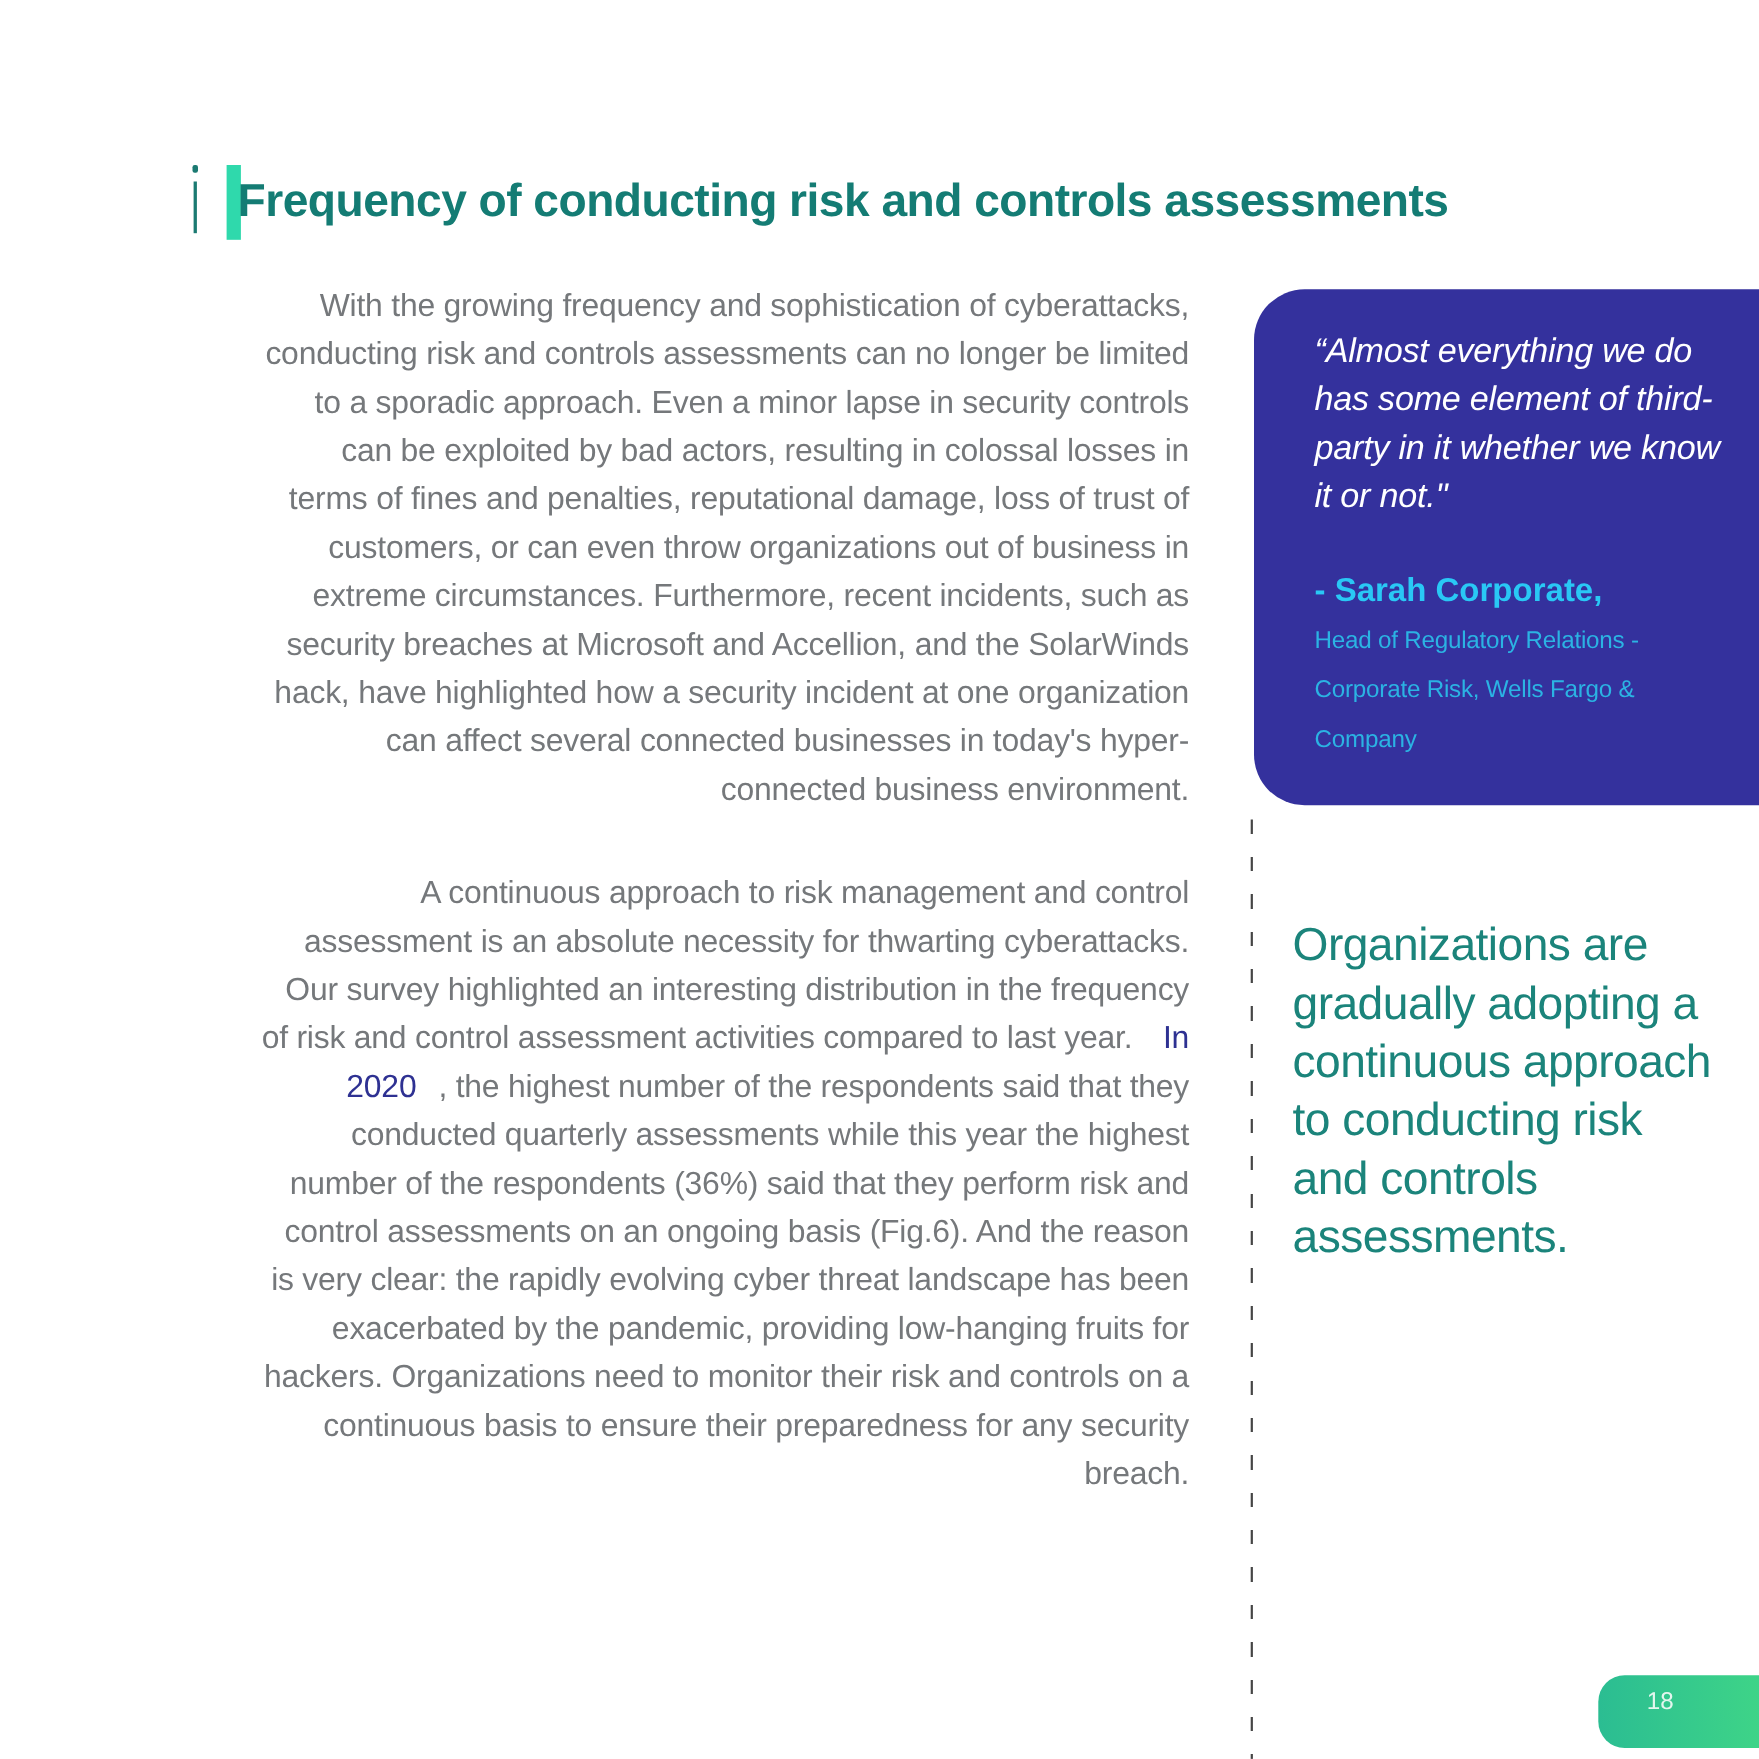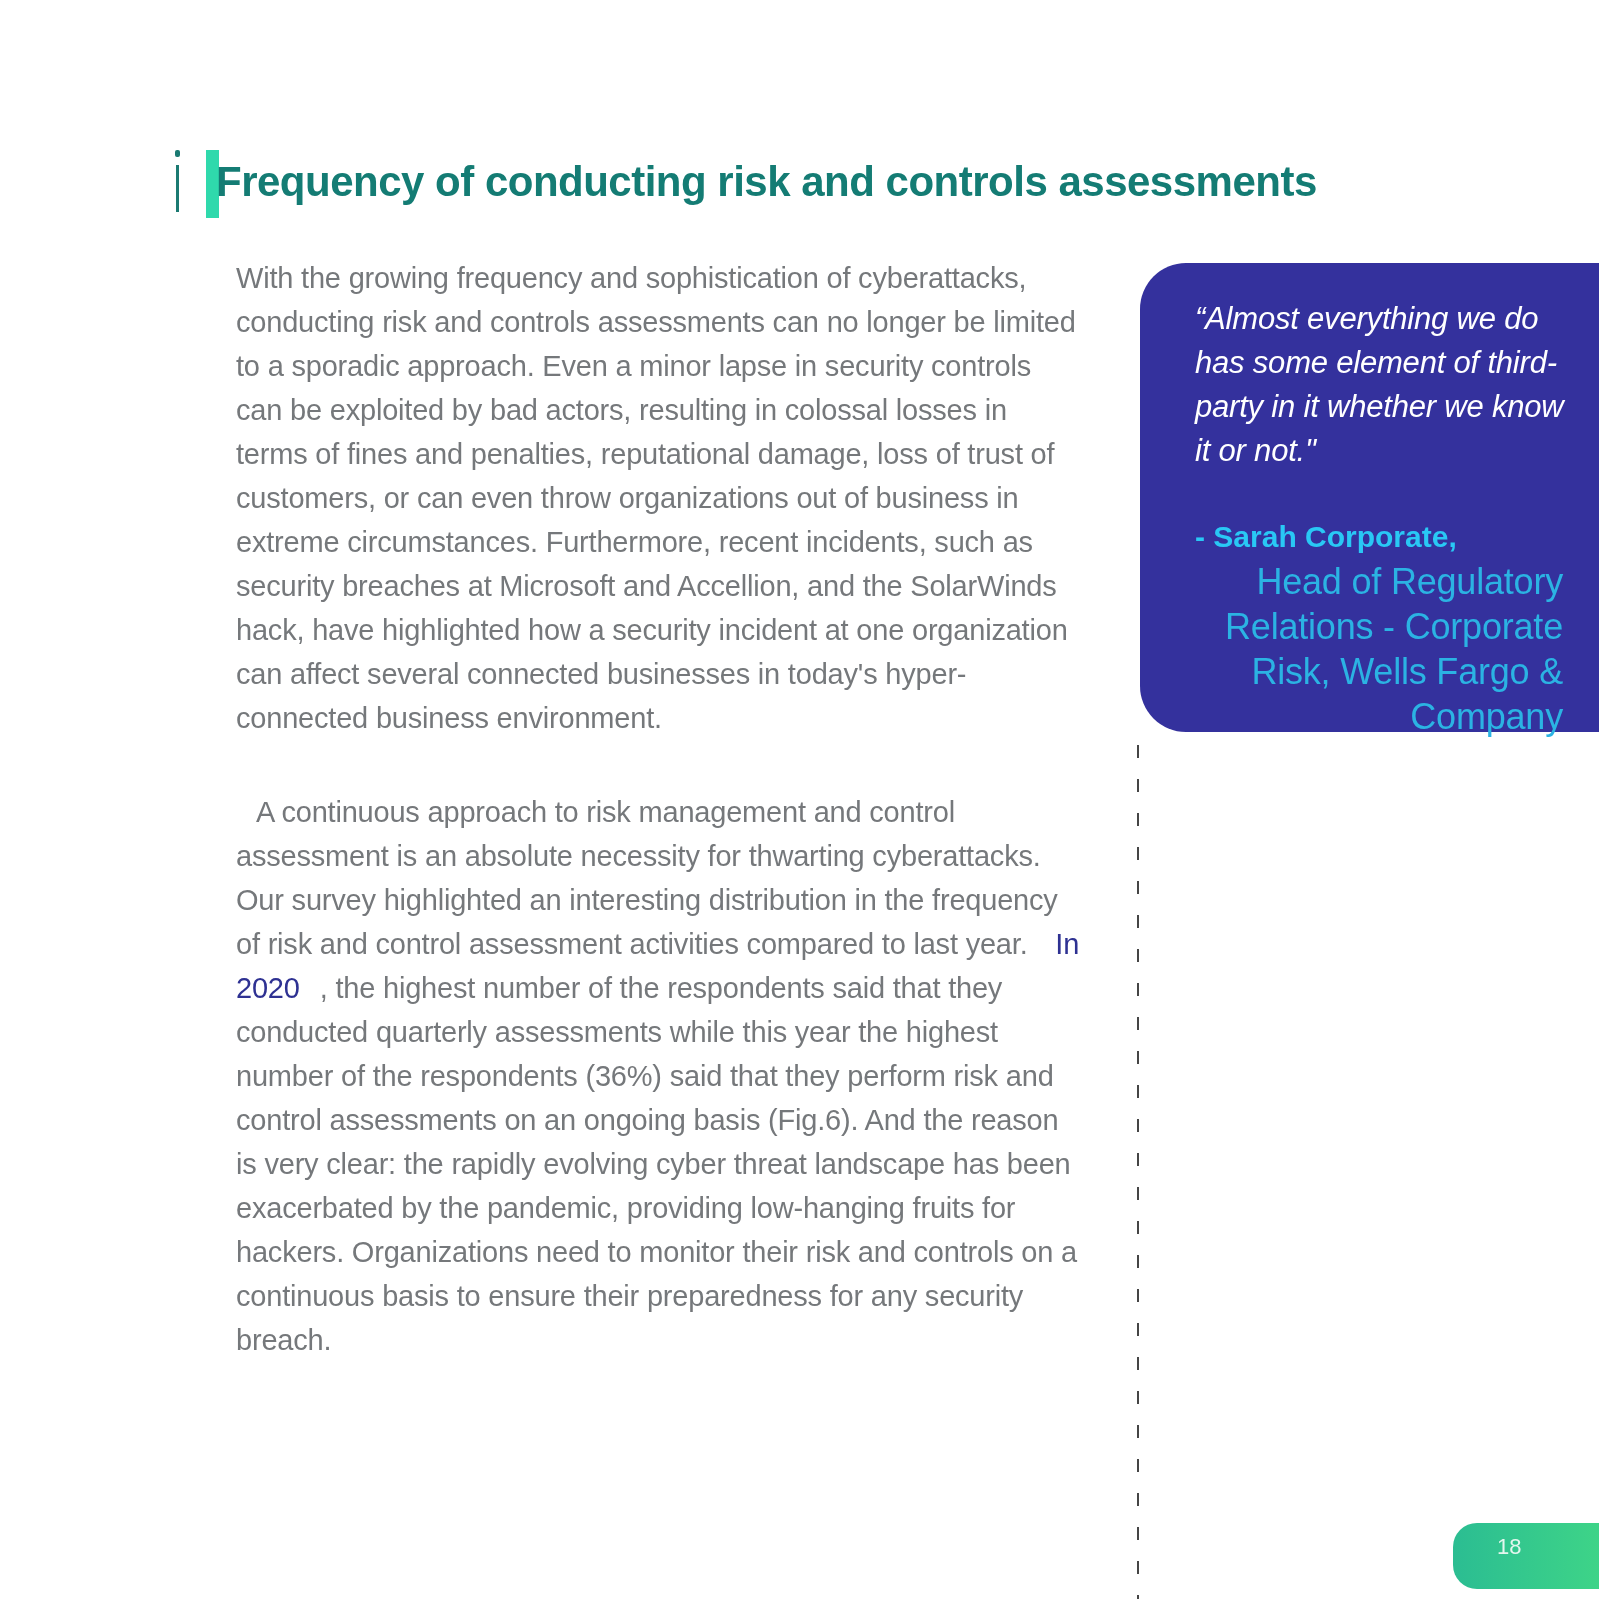--- a/index.html
+++ b/index.html
@@ -54,20 +54,21 @@
     color: var(--title_teal);
     white-space: nowrap;
   }
   .article {
     position: absolute; left: 196px; top: 256px;
     width: 845px;
     color: var(--body_gray);
     font-size: 29px; line-height: 44px;
     letter-spacing: -0.2px;
     font-weight: 400;
+    text-align: right;
   }
   .article p { margin: 0; }
   .article .para2 { margin-top: 50px; }
   .year-link {
     color: var(--link_blue);
     text-decoration: none;
     cursor: pointer;
   }
   .quote-box {
     position: absolute; left: 1100px; top: 263px;
@@ -87,23 +88,22 @@
   .attr-name {
     margin: 42px 0 0 0;
     color: var(--attribution_name);
     font-weight: 700;
     font-size: 30px; line-height: 44px;
   }
   .attr-role {
     margin: 0;
     max-width: 368px;
     color: var(--attribution_role);
-    font-size: 36px; line-height: 45px;
+    font-size: 22px; line-height: 45px;
     letter-spacing: -0.2px;
-    text-align: right;
   }
   .dashed-divider {
     position: absolute; left: 1097px; top: 745px;
     width: 2px; height: 854px;
     background: repeating-linear-gradient(
       to bottom,
       var(--dash_gray) 0px, var(--dash_gray) 13px,
       transparent 13px, transparent 34px
     );
   }
@@ -147,18 +147,19 @@
   </main>
 
   <aside class="quote-box">
     <p class="quote-text">“Almost everything we do has some element of third-party in it whether we know it or not."</p>
     <p class="attr-name">- Sarah Corporate,</p>
     <p class="attr-role">Head of Regulatory Relations - Corporate Risk, Wells Fargo &amp; Company</p>
   </aside>
 
   <div class="dashed-divider"></div>
 
+  <p class="pull-quote">Organizations are gradually adopting a continuous approach to conducting risk and controls assessments.</p>
 
   <div class="page-badge">
     <span>18</span>
   </div>
 
 </div>
 
 </body></html>

